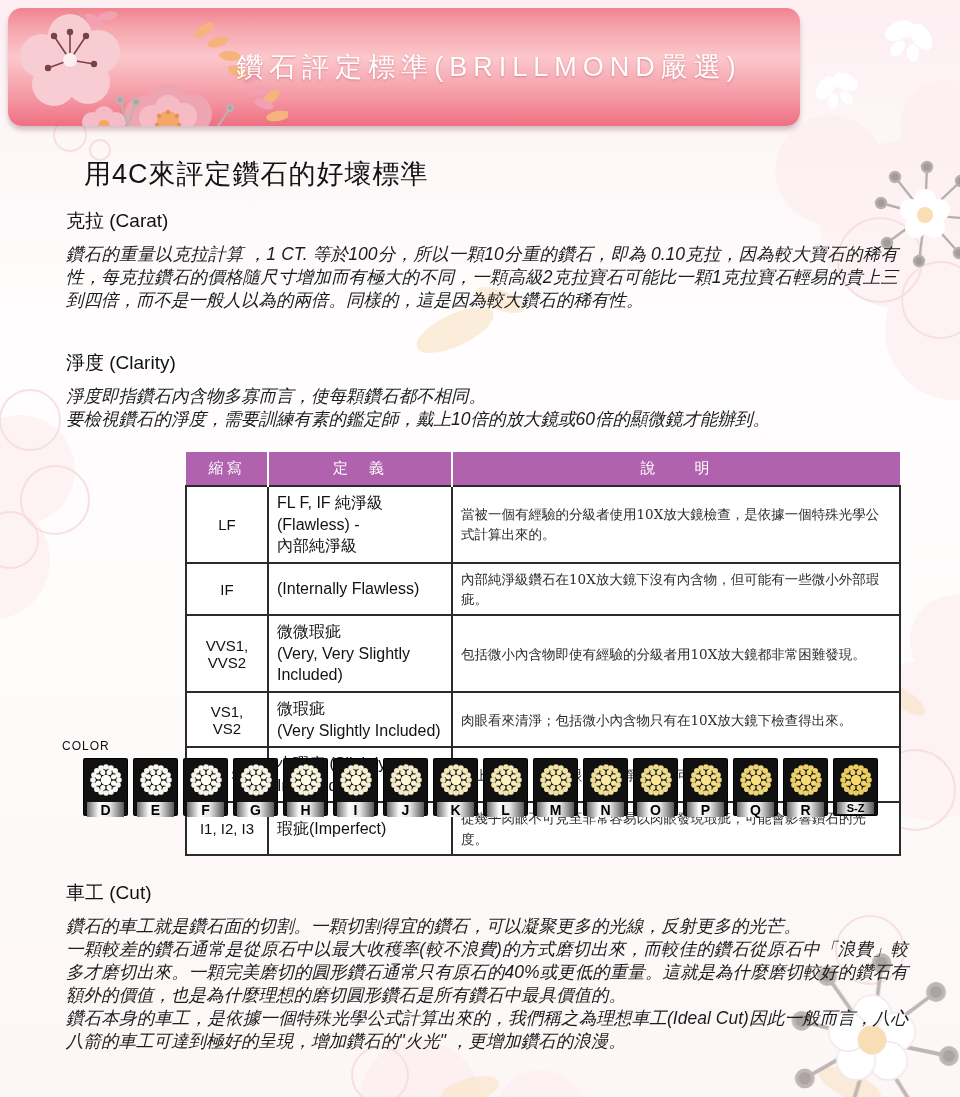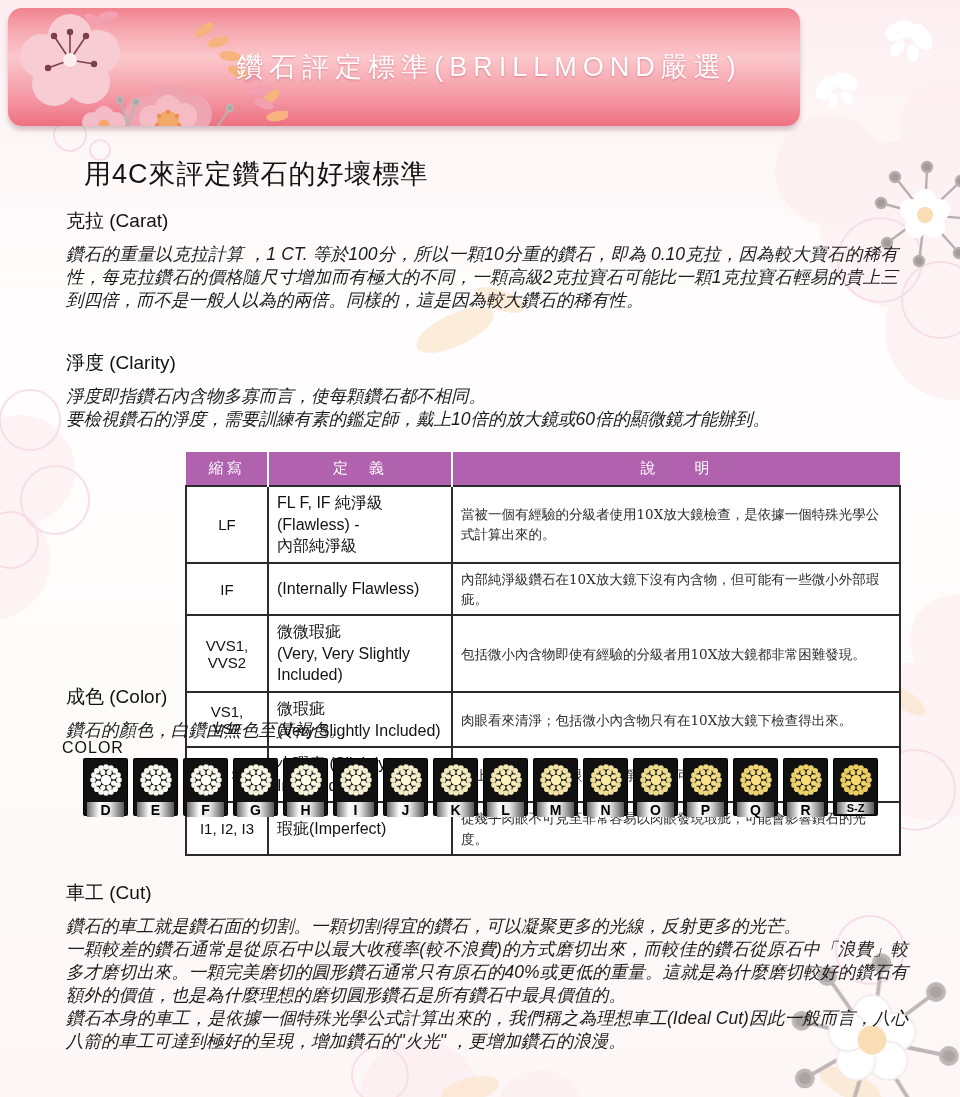--- a/index.html
+++ b/index.html
@@ -56,21 +56,21 @@
   table.clarity thead th:last-child{border-right:none;}
   table.clarity tbody td{
     border:2px solid #2b2b2b;background:#fff;vertical-align:middle;
     padding:5px 8px;
   }
   td.abbr{width:64px;text-align:center;font-size:15px;color:#111;font-family:"Liberation Sans",sans-serif;margin-top:36px;}
   td.def{width:158px;font-size:16px;line-height:1.35;color:#111;white-space:pre-line;}
   td.desc{font-size:13.5px;line-height:1.5;color:#2d2d2d;font-family:"DejaVu Serif","Liberation Serif",serif;}
 
   
-  .color-label{position:absolute;left:62px;top:739px;font-size:16px;letter-spacing:1px;color:#111;z-index:2;}
+  .color-label{position:absolute;left:62px;top:739px;font-size:12px;letter-spacing:1px;color:#111;z-index:2;}
   .tiles{position:absolute;left:84px;top:759px;display:flex;gap:7px;z-index:2;}
   .tile{
     width:43px;height:56px;background:#111;border-radius:1px;
     display:flex;flex-direction:column;align-items:center;
     box-shadow:0 0 0 1px #000;
   }
   .gem{margin-top:3px;}
   .band{
     margin-top:auto;margin-bottom:4px;width:37px;height:15px;
     background:linear-gradient(90deg,#6c6c6c 0%,#fbfbfb 32%,#e6e6e6 62%,#585858 100%);
@@ -392,24 +392,20 @@
 
     <tr>
       <td class="abbr">I1, I2, I3</td>
       <td class="def">瑕疵(Imperfect)</td>
       <td class="desc">從幾乎肉眼不可見至非常容易以肉眼發現瑕疵，可能會影響鑽石的光度。</td>
     </tr>
   </tbody>
     </table>
   </div>
 
-  <div class="section" id="sec-color">
-    <p class="sec-title">成色 (Color)</p>
-    <p class="body-text">鑽石的顏色，白鑽由無色至黃褐色。</p>
-  </div>
   <div class="color-label">COLOR</div>
   <div class="tiles" id="tiles">
     <div class="tile" style="background: rgb(17, 17, 17);">
       <span class="gem"><svg width="36" height="36" viewBox="0 0 36 36">
             <circle cx="31.00" cy="18.00" r="2.8" fill="#f8f8f3"></circle>
             <circle cx="30.01" cy="22.97" r="2.8" fill="#f8f8f3"></circle>
             <circle cx="27.19" cy="27.19" r="2.8" fill="#f8f8f3"></circle>
             <circle cx="22.97" cy="30.01" r="2.8" fill="#f8f8f3"></circle>
             <circle cx="18.00" cy="31.00" r="2.8" fill="#f8f8f3"></circle>
             <circle cx="13.03" cy="30.01" r="2.8" fill="#f8f8f3"></circle>

